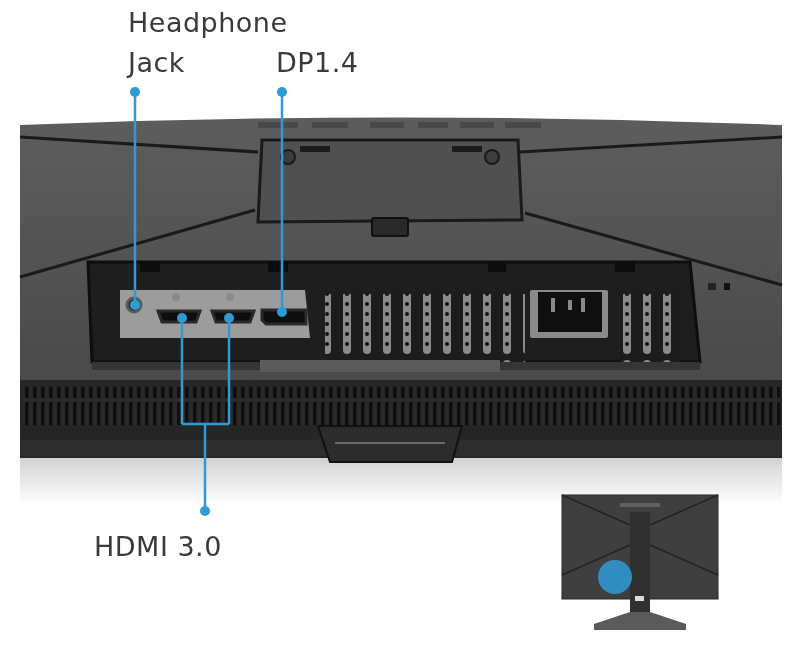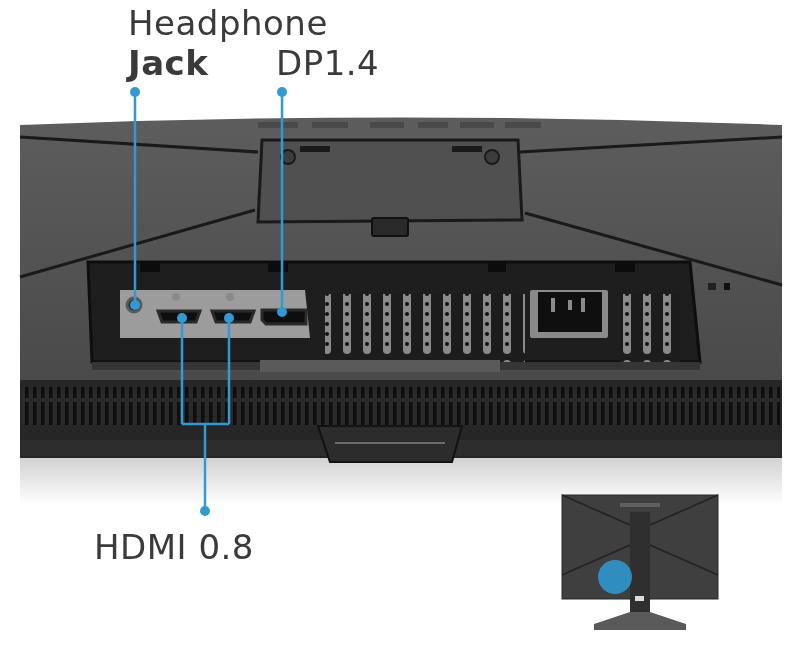--- a/index.html
+++ b/index.html
@@ -1,17 +1,17 @@
 <!DOCTYPE html>
 <html><head>
   <meta charset="utf-8">
   <style>
     html, body { margin:0; padding:0; }
     body { width:799px; height:646px; background:#ffffff; position:relative; overflow:hidden; font-family:"DejaVu Sans", sans-serif; }
-    .label { position:absolute; color:#3a3a3a; font-size:34px; letter-spacing:0.5px; line-height:34px; font-family:"DejaVu Sans", sans-serif; }
+    .label { position:absolute; color:#3a3a3a; font-size:27px; letter-spacing:0.5px; line-height:34px; font-family:"DejaVu Sans", sans-serif; }
     svg { position:absolute; left:0; top:0; }
   </style>
 </head>
 <body>
 
 <svg width="799" height="646" viewBox="0 0 799 646">
   <defs>
     <linearGradient id="bodyGrad" x1="0" y1="0" x2="0" y2="1">
       <stop offset="0" stop-color="#5d5d5d"></stop>
       <stop offset="1" stop-color="#4a4a4a"></stop>
@@ -120,15 +120,15 @@
     <path d="M562 495 L630 525 M718 495 L650 525 M562 575 L630 545 M718 575 L650 545" stroke="#222" stroke-width="1.5"></path>
     <rect x="620" y="503" width="40" height="4" fill="#777" opacity="0.6"></rect>
     <rect x="630" y="512" width="20" height="108" fill="#2f2f2f"></rect>
     <rect x="635" y="596" width="9" height="5" fill="#dcdcdc"></rect>
     <path d="M594 624 L630 612 L650 612 L686 624 L686 630 L594 630 Z" fill="#5a5a5a"></path>
     <circle cx="615" cy="577" r="17" fill="#2e9bd6" opacity="0.85"></circle>
   </g>
 </svg>
 
 <div class="label" style="left:128px; top:6px;">Headphone</div>
-<div class="label" style="left:128px; top:46px;font-weight:bold;">Jack</div>
+<div class="label" style="left:128px; top:46px;">Jack</div>
 <div class="label" style="left:276px; top:46px;">DP1.4</div>
-<div class="label" style="left:94px; top:530px;">HDMI 0.8</div>
+<div class="label" style="left:94px; top:530px;">HDMI 3.0</div>
 
 </body></html>

